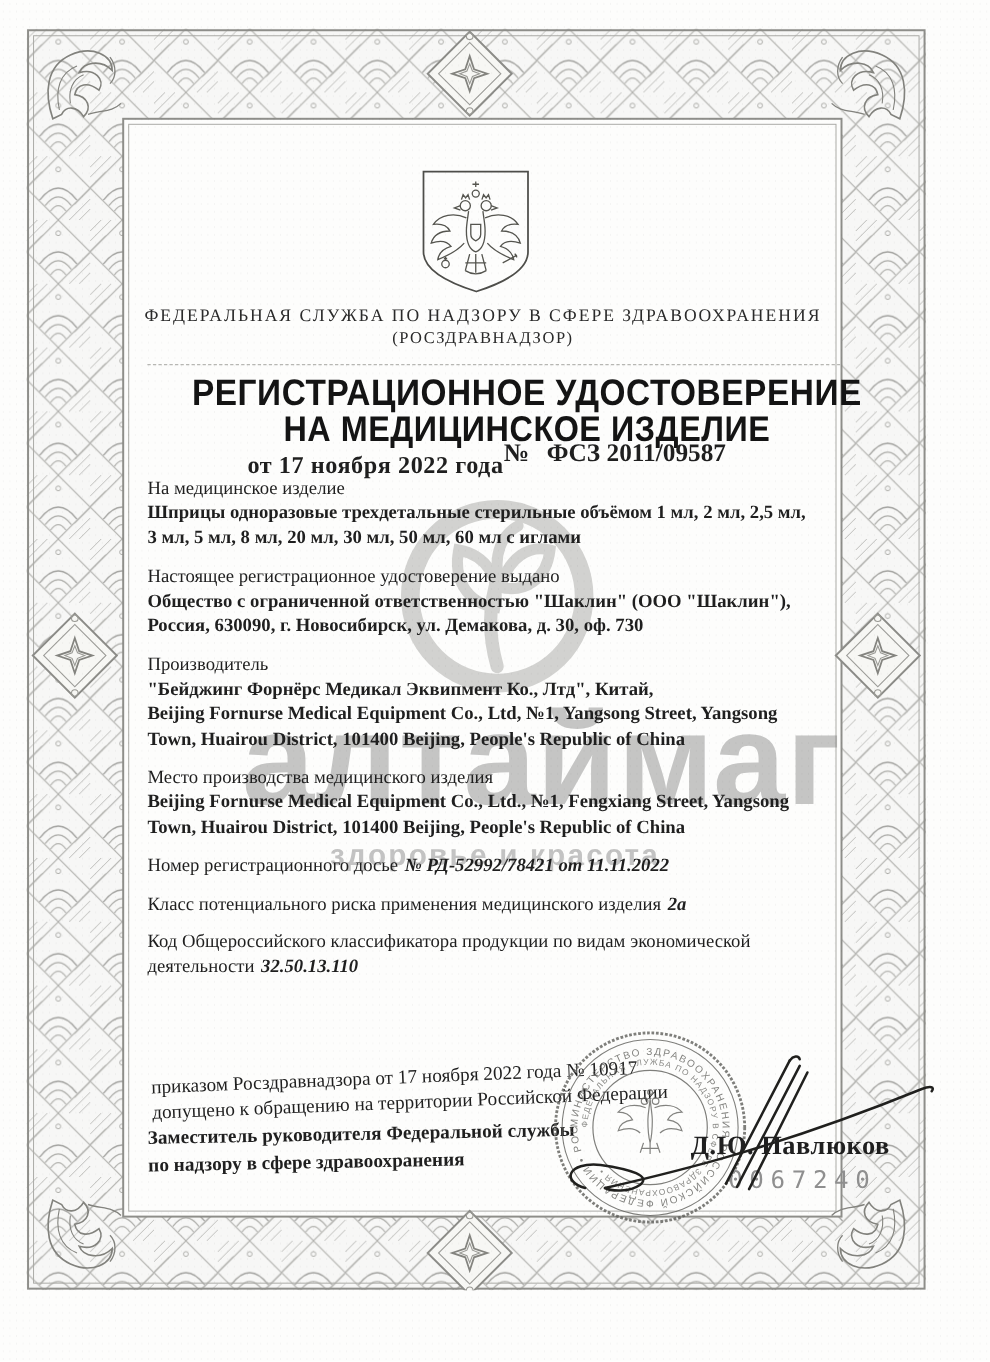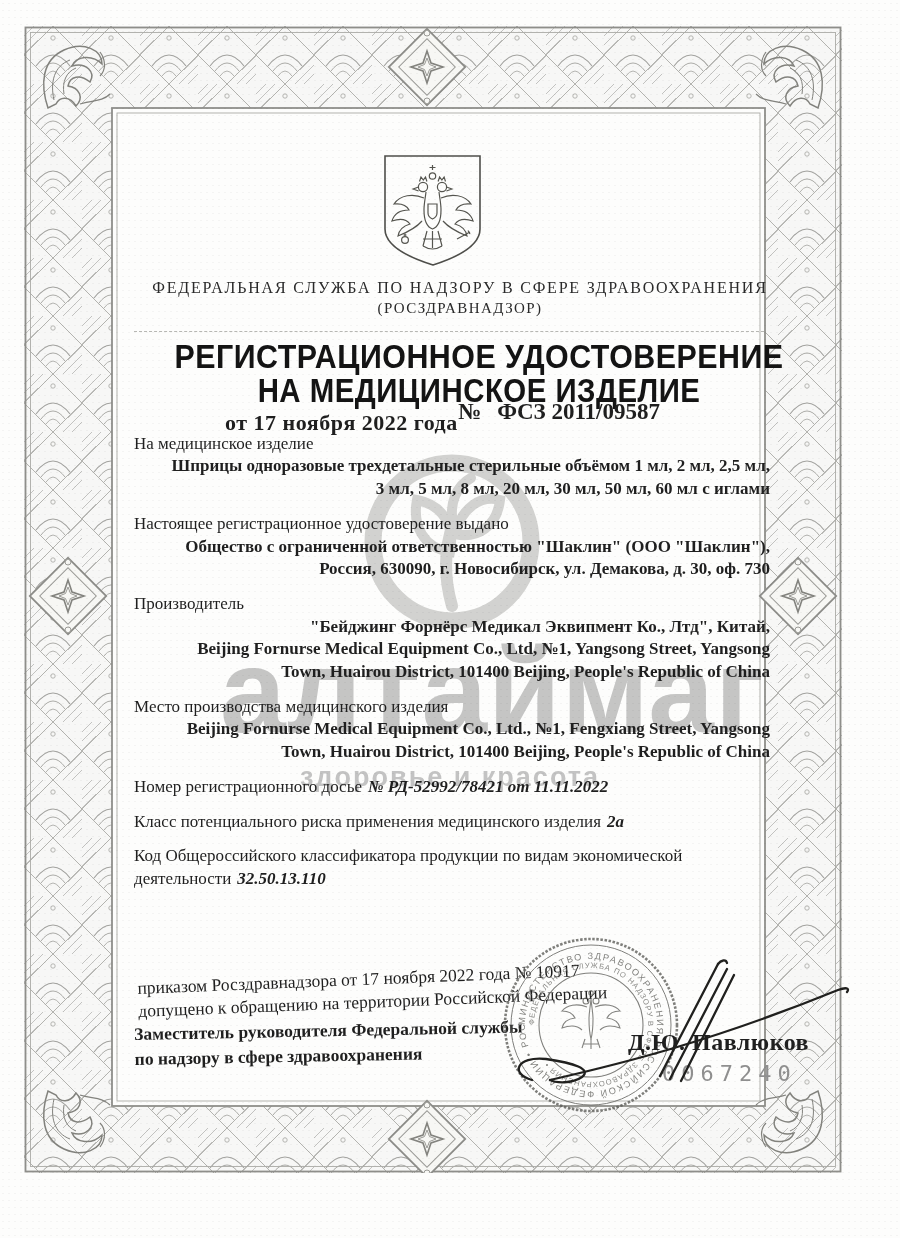--- a/index.html
+++ b/index.html
@@ -10,35 +10,35 @@
   }
   .stage::after{ 
     content:"";position:absolute;inset:0;pointer-events:none;z-index:9;
     background-image:radial-gradient(#2a2a2a 0.5px, transparent 0.6px);
     background-size:6px 7px;opacity:.045;
   }
   .abs{position:absolute;}
   svg{display:block;}
   
   .agency{left:112px;top:277px;width:654px;text-align:center;
-    font-size:16px;letter-spacing:1.8px;color:#2a2a2a;line-height:21px;margin-left:21px;}
+    font-size:16px;letter-spacing:1.8px;color:#2a2a2a;line-height:21px;}
   .agency .l2{font-size:15px;letter-spacing:1.4px;}
   .rule{left:134px;top:331px;width:630px;border-top:1px dashed #b7b7b3;height:0;}
   .title{left:112px;top:339px;width:734px;text-align:center;
     font-family:"Liberation Sans", sans-serif;font-weight:700;color:#141414;}
   .title .t1{font-size:31px;letter-spacing:.5px;line-height:35px;transform:scale(.98,1.08);}
   .title .t2{font-size:30px;letter-spacing:.5px;line-height:34px;transform:scale(.98,1.08);}
   .issue-date{left:225px;top:410px;font-size:22px;font-weight:700;letter-spacing:.5px;text-align:right;}
   .issue-num{left:458px;top:399px;font-size:23px;font-weight:700;}
   .issue-num .nlab{margin-right:16px;}
   
   .body{left:134px;top:433px;width:636px;font-size:17px;line-height:22.4px;z-index:3;}
   .sec{margin:0 0 13px 0;}
   .sec p{margin:0;}
-  .val{font-weight:700;white-space:nowrap;text-align:right;}
+  .val{font-weight:700;white-space:nowrap;}
   .line{margin:0 0 12px 0;}
   .line .vv{font-weight:700;margin-left:6px;font-style:italic;}
   
   .order{left:137px;top:977px;width:480px;font-size:17.5px;line-height:23px;
     transform:rotate(-2.3deg);transform-origin:0 0;z-index:3;}
   .order p{margin:0;}
   .official{left:134px;top:1022px;width:420px;font-size:17.5px;font-weight:700;line-height:25px;
     transform:rotate(-1.1deg);transform-origin:0 0;z-index:3;}
   .official p{margin:0;}
   .sign-name{left:628px;top:1029px;font-size:24px;font-weight:700;letter-spacing:.5px;z-index:5;}

